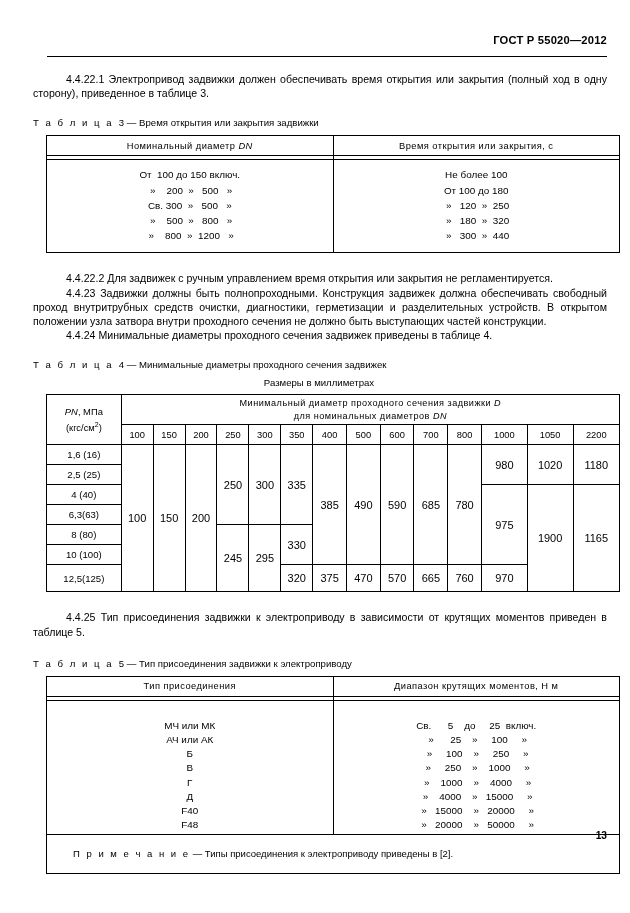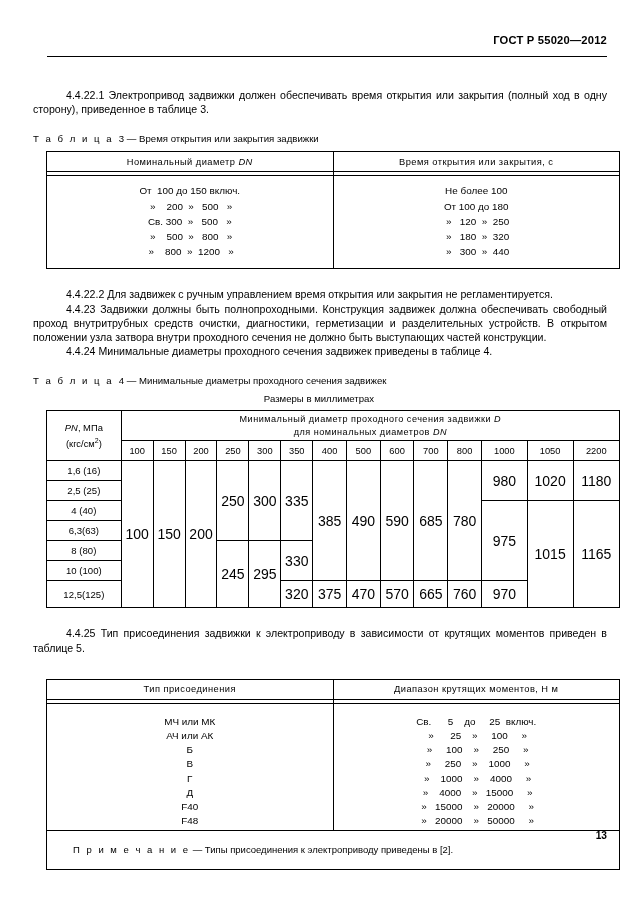--- a/index.html
+++ b/index.html
@@ -15,21 +15,21 @@
 
   .header-rule {
     position:absolute; left:47px; right:23px; top:56px;
     border-top:1.4px solid #000;
   }
   .doc-header {
     position:absolute; right:23px; top:34px;
     font-size:11.2px; font-weight:bold; letter-spacing:0.2px;
   }
 
-  .content { position:absolute; left:33px; right:23px; top:88px; }
+  .content { position:absolute; left:33px; right:23px; top:72px; }
 
   p.para {
     margin:0 0 0 0;
     font-size:10.6px;
     line-height:14.2px;
     text-align:justify;
     text-indent:33px;
     hyphens:none;
   }
   .gap6 { height:6px; }
@@ -66,35 +66,35 @@
 
   
   .t3 { margin-left:13px; width:calc(100% - 13px);padding-left:45px; }
   .t3 th { height:19px; letter-spacing:0.45px; font-size:9.3px; border-bottom:none;}
   .t3 .dbl { height:3px; border-top:1.3px solid #000; border-bottom:none; padding:0; }
   .t3 td.body { height:85px; vertical-align:top; padding-top:7px; }
   .t3 .rowline { line-height:15.2px; font-size:9.9px; white-space:pre; }
 
   
   .t4 { margin-left:13px; width:calc(100% - 13px); }
-  .t4 td { font-size:14px; }
+  .t4 td { font-size:11px; }
   .t4 .hdr-pn { height:48px; font-size:9.4px; line-height:13px; }
   .t4 .hdr-span { height:29px; font-size:9.1px; letter-spacing:0.5px; line-height:12.5px; }
   .t4 .hdr-dn { height:19px; font-size:9.3px; }
   .t4 td.cell { height:19px; }
   .t4 td.pn { height:19px; font-size:9.6px; }
   .t4 td.pn-last { height:26px; font-size:9.6px;margin-top:32px; }
   .it { font-style:italic; }
   .sup { font-size:7px; vertical-align:super; }
 
   
   .t5 { margin-left:13px; width:calc(100% - 13px); }
   .t5 th { height:19px; letter-spacing:0.45px; font-size:9.3px; border-bottom:none; }
   .t5 .dbl { height:3px; border-top:1.3px solid #000; border-bottom:none; padding:0; }
-  .t5 td.body { height:115px; vertical-align:top; padding-top:11px; }
+  .t5 td.body { height:115px; vertical-align:top; padding-top:18px; }
   .t5 .rowline { line-height:14.2px; font-size:9.9px; white-space:pre; }
   .t5 td.note {
     text-align:left; padding:9px 0 9px 26px;
     font-size:9.5px; height:20px;
   }
   .t5 .note-lbl { letter-spacing:2.0px; }
 
   .pageno {
     position:absolute; right:23px; top:830px;
     font-size:10.2px; font-weight:bold;
@@ -229,21 +229,21 @@
         <td class="cell" rowspan="2">980</td>
         <td class="cell" rowspan="2">1020</td>
         <td class="cell" rowspan="2">1180</td>
       </tr>
       <tr>
         <td class="pn">2,5 (25)</td>
       </tr>
       <tr>
         <td class="pn">4 (40)</td>
         <td class="cell" rowspan="4">975</td>
-        <td class="cell" rowspan="5">1015</td>
+        <td class="cell" rowspan="5">1900</td>
         <td class="cell" rowspan="5">1165</td>
       </tr>
       <tr>
         <td class="pn">6,3(63)</td>
       </tr>
       <tr>
         <td class="pn">8 (80)</td>
         <td class="cell" rowspan="3">245</td>
         <td class="cell" rowspan="3">295</td>
         <td class="cell" rowspan="2">330</td>
@@ -263,20 +263,21 @@
       </tr>
     </tbody>
       </table>
 
     <div class="gap18"></div>
 
     <p class="para">4.4.25 Тип присоединения задвижки к электроприводу в зависимости от крутящих моментов приведен в таблице 5.</p>
 
     <div class="gap18"></div>
 
+    <p class="tbl-caption"><span class="spaced">Т а б л и ц а</span>&nbsp;&nbsp;<span>5</span>&nbsp;<span>— Тип присоединения задвижки к электроприводу</span></p>
 
     <div class="gap6"></div>
 
     <table class="gt t5 outer">
       <colgroup>
           <col style="width:50%">
           <col style="width:50%">
         </colgroup>
       <tbody>
           <tr>

